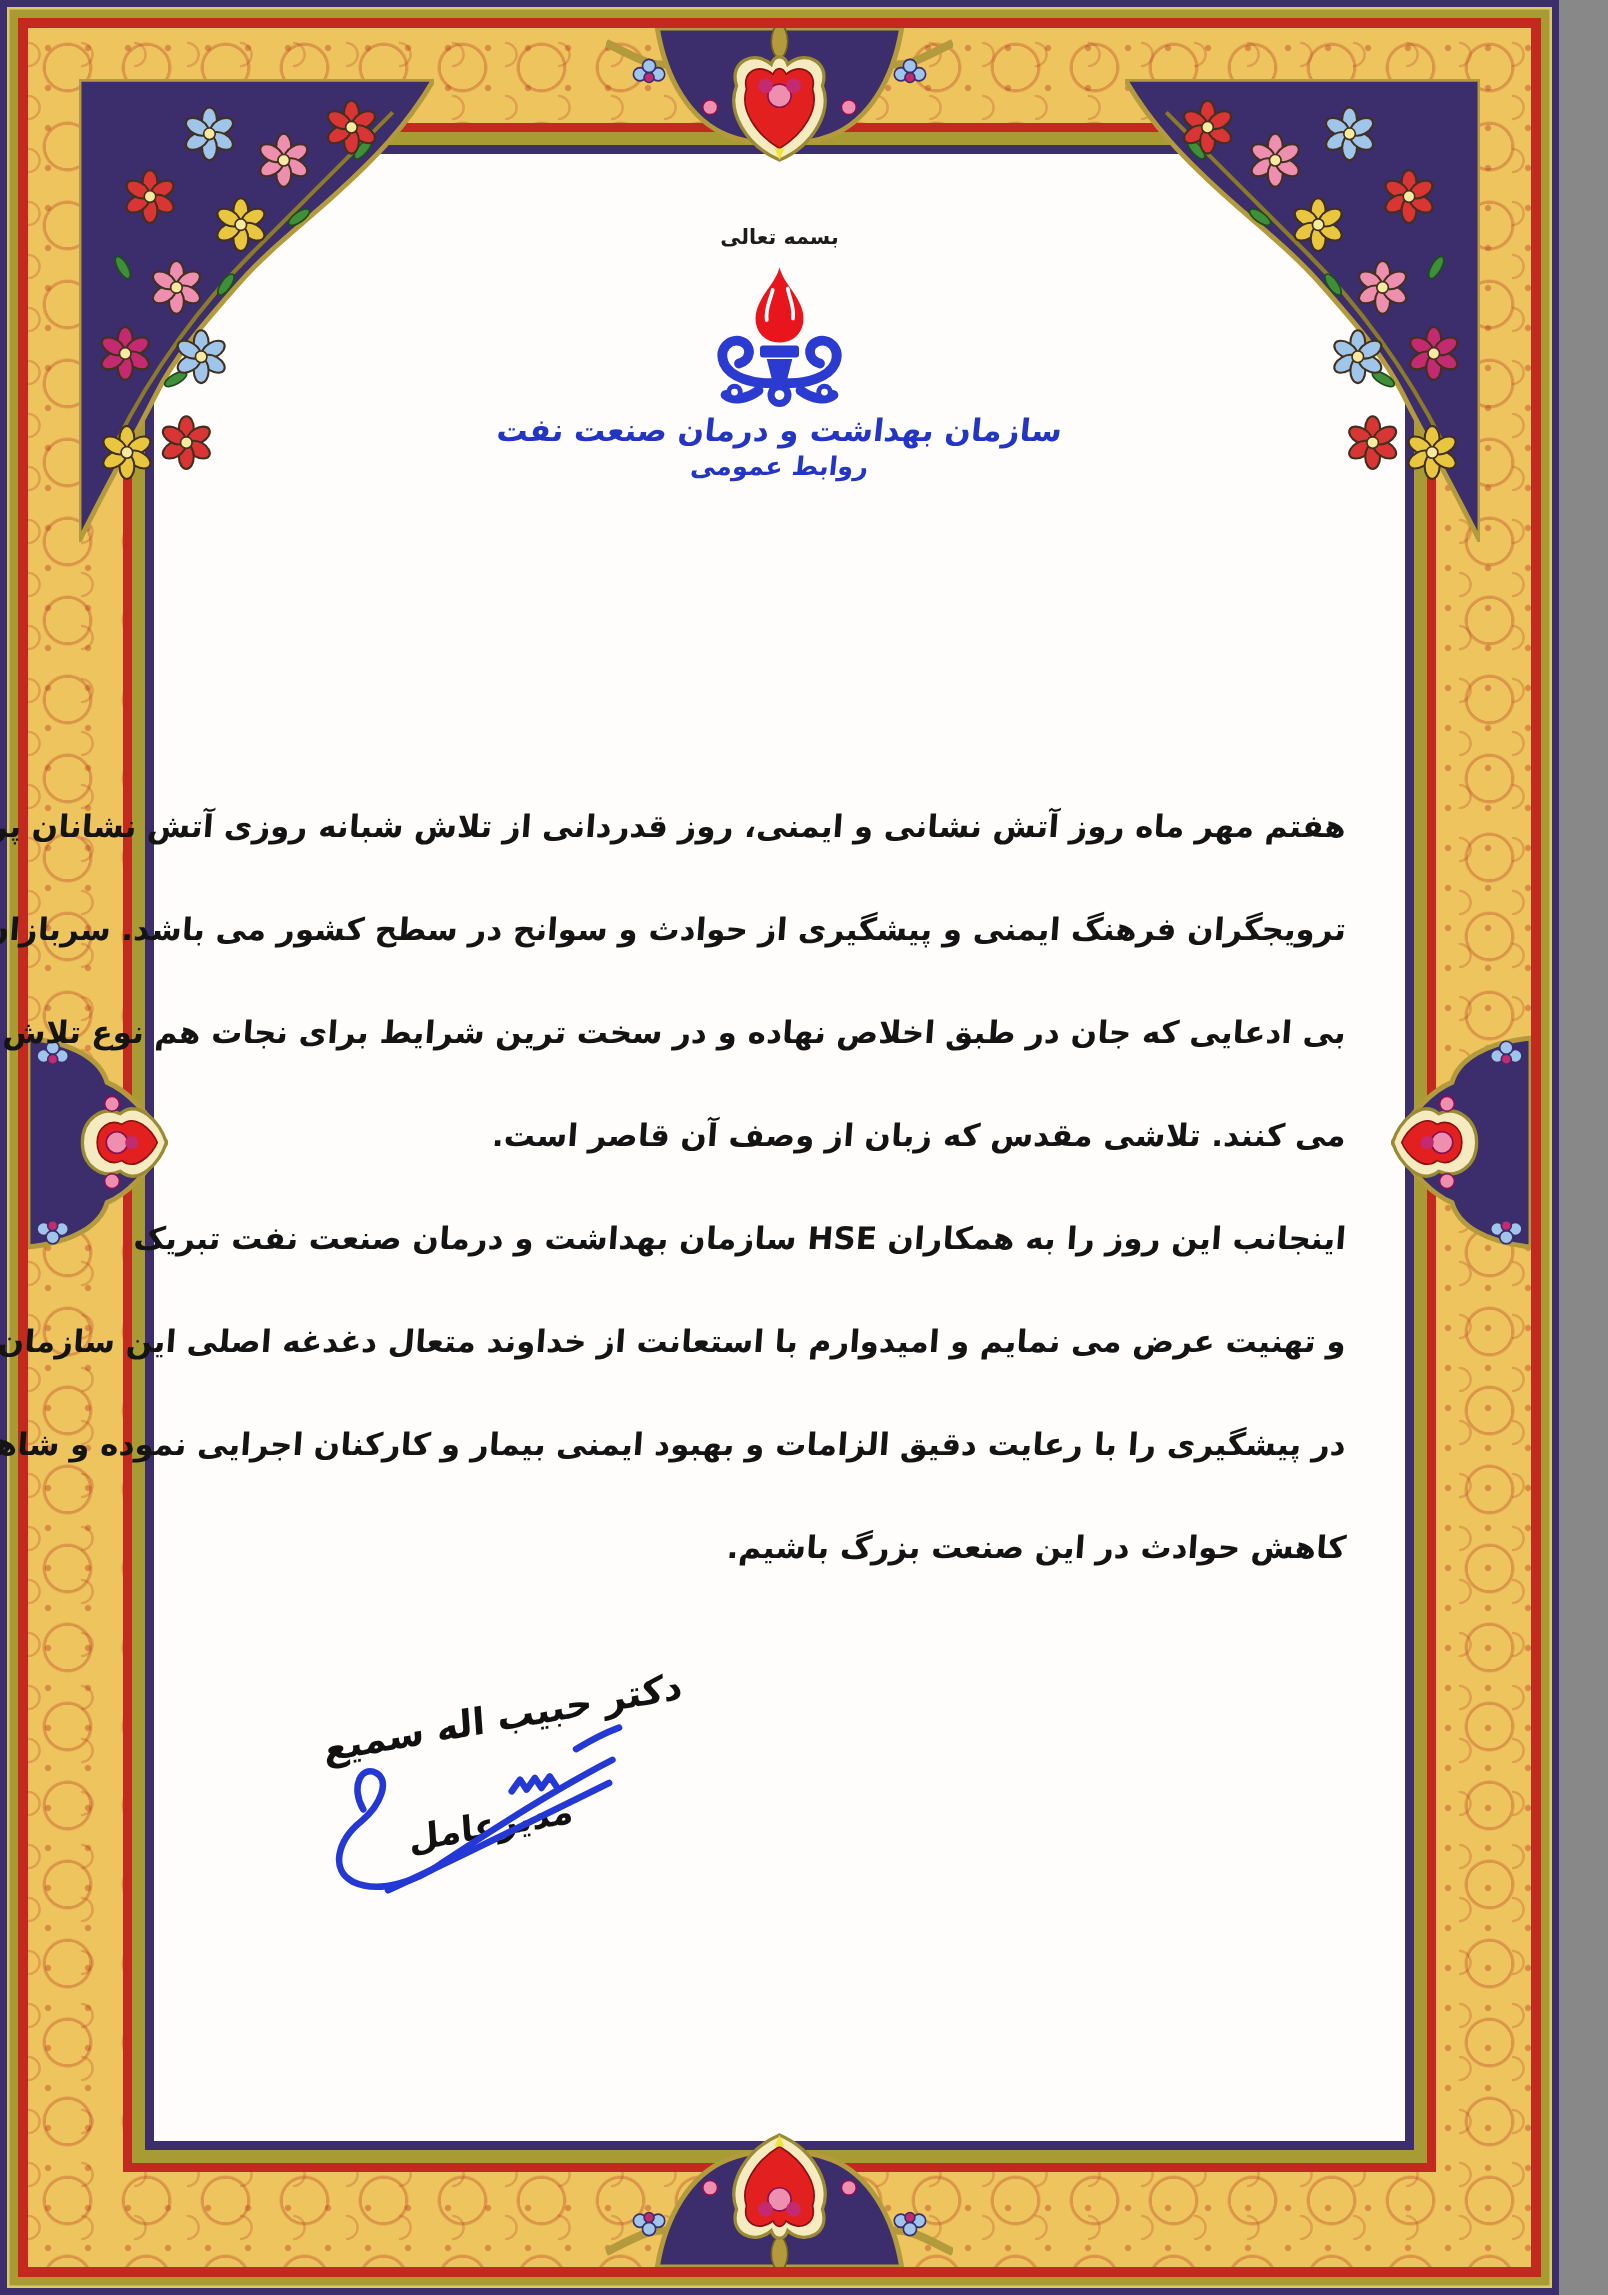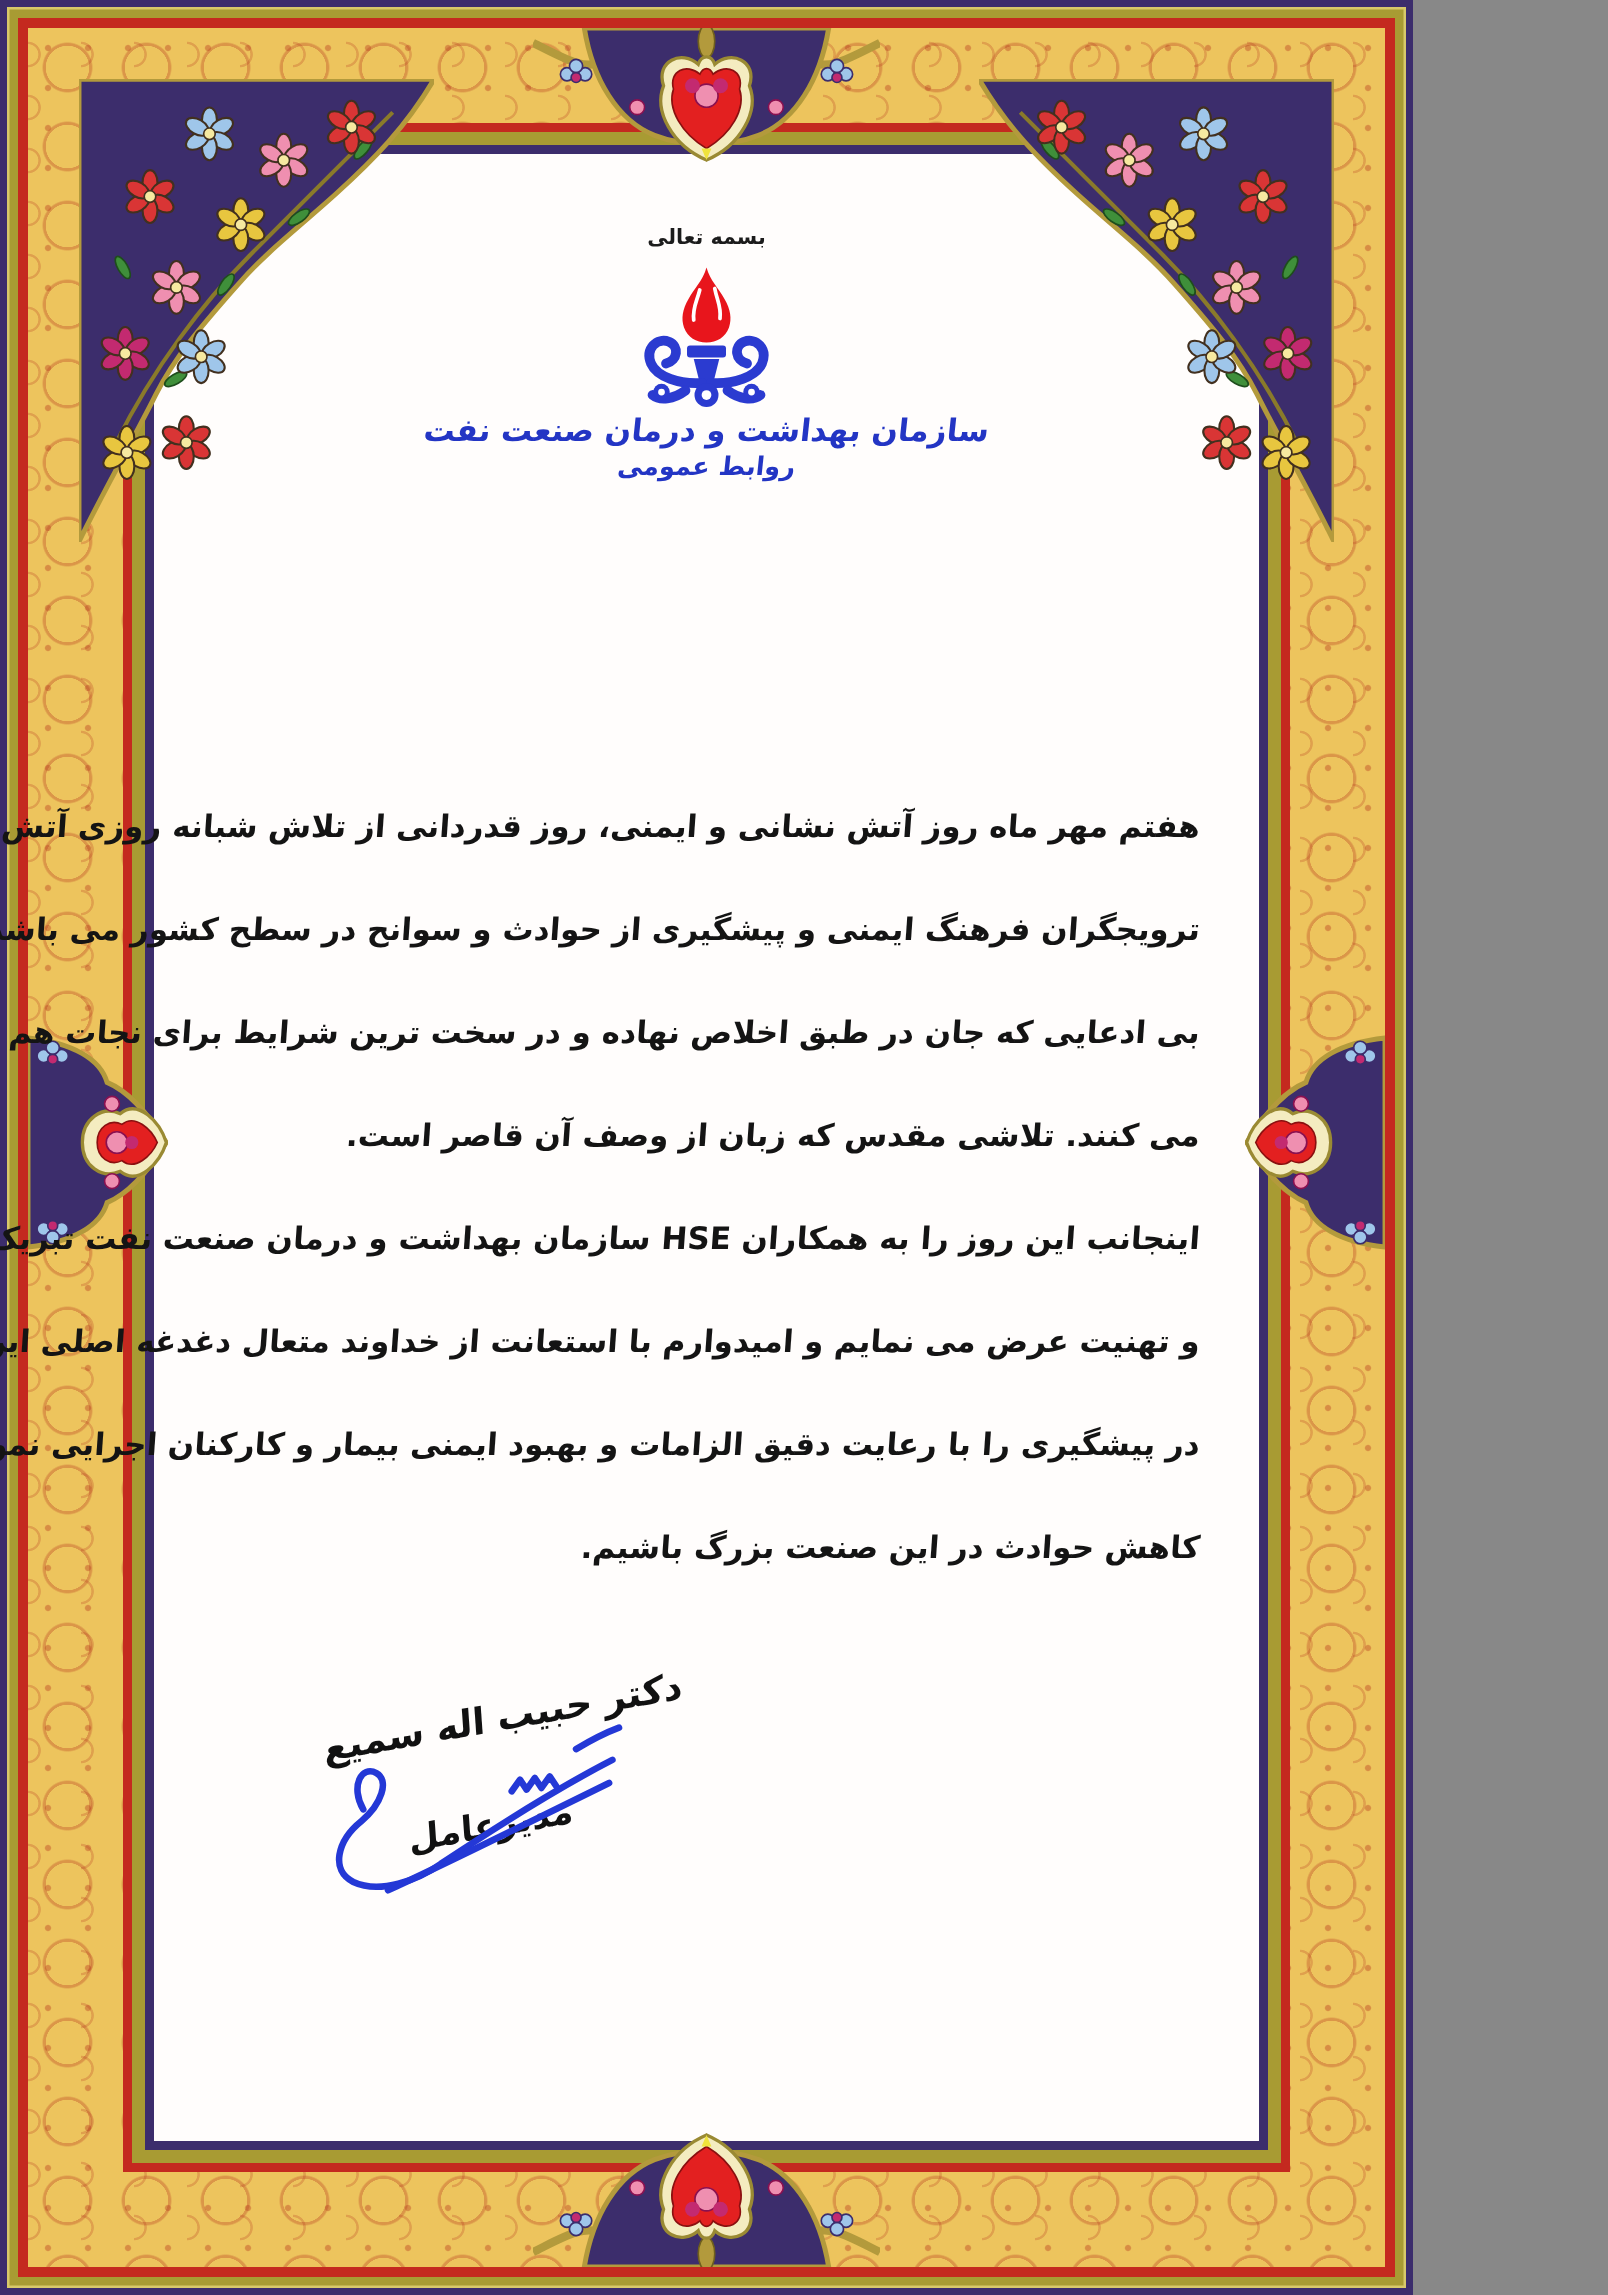--- a/index.html
+++ b/index.html
@@ -1,17 +1,17 @@
 <!DOCTYPE html>
 <html lang="fa" style="font-size:13.2px"><head>
 <meta charset="utf-8">
 <style>
   html,body{margin:0;padding:0;background:#888;}
   .canvas{
-    position:relative; width:1413px; height:2295px; overflow:hidden;
+    position:relative; width:1559px; height:2295px; overflow:hidden;
     background:#fffdfb; font-family:"DejaVu Sans", sans-serif;
   }
   
   .frame{position:absolute;}
   .f-purple-outer{inset:0; background:#3c2d6c;}
   .f-olive-1{inset:7.4px;  background:#a89b33; box-shadow:inset 0 0 0 2.5px #d8c96a;}
   .f-red-1{inset:18px; background:#c4291f;}
   .f-gold-band{
     inset:28px; background-color:#edc45d;
     background-image:

